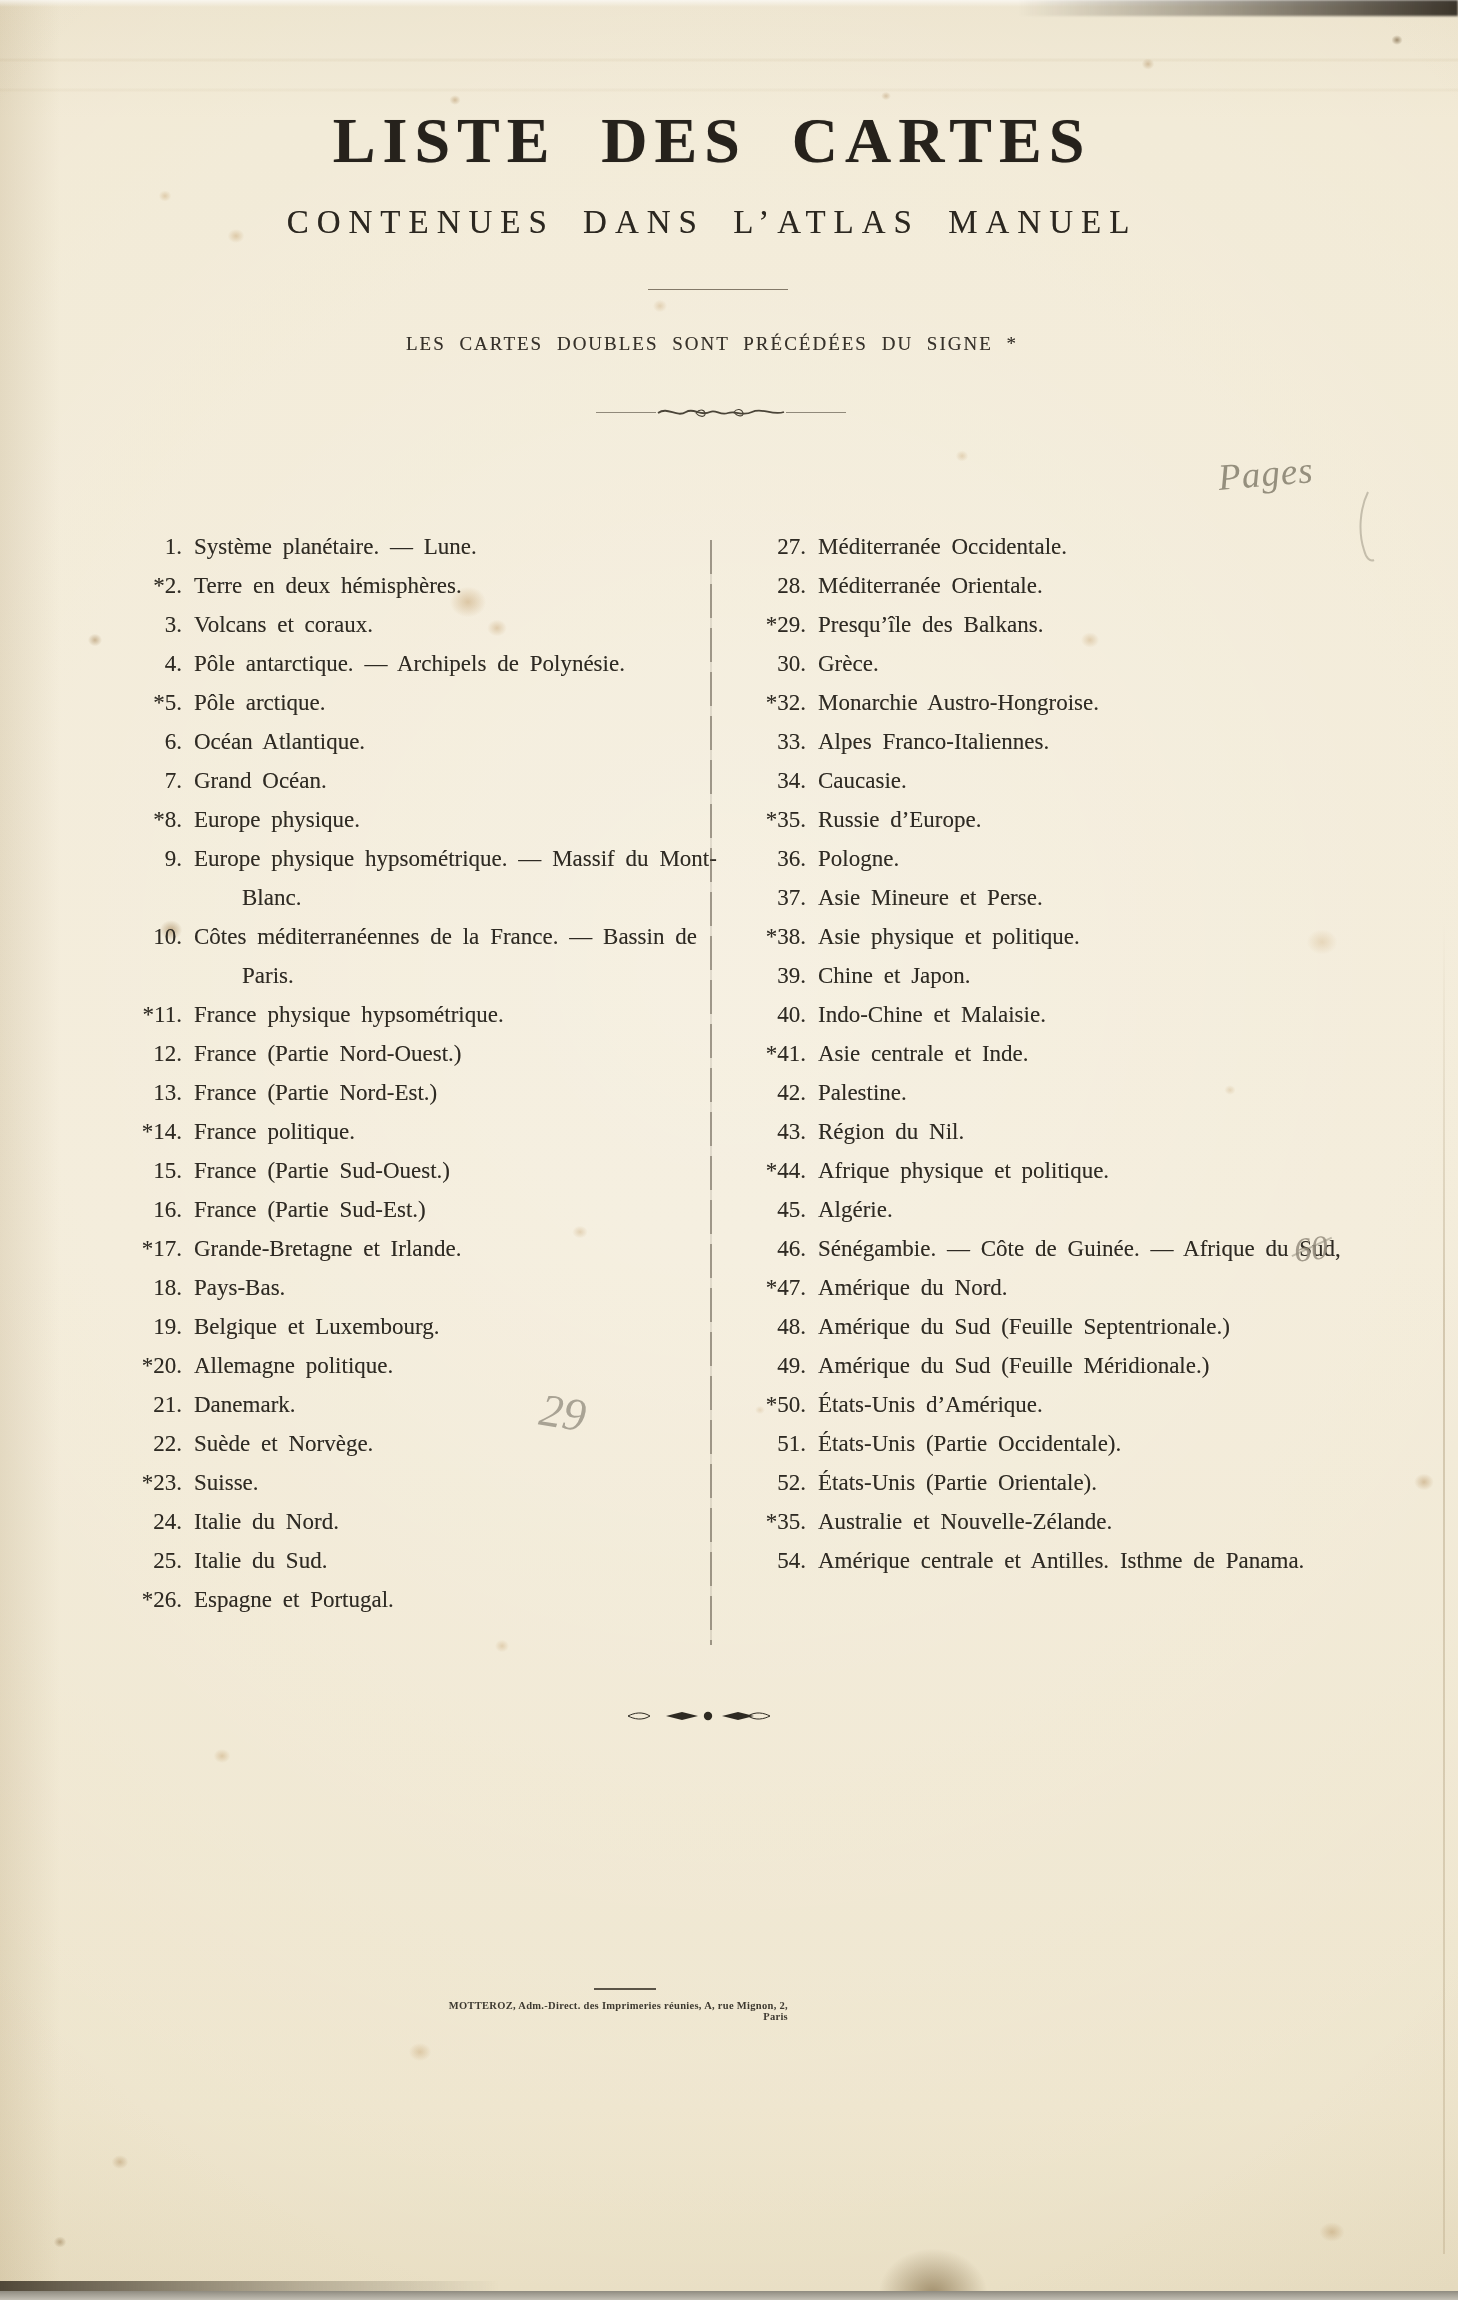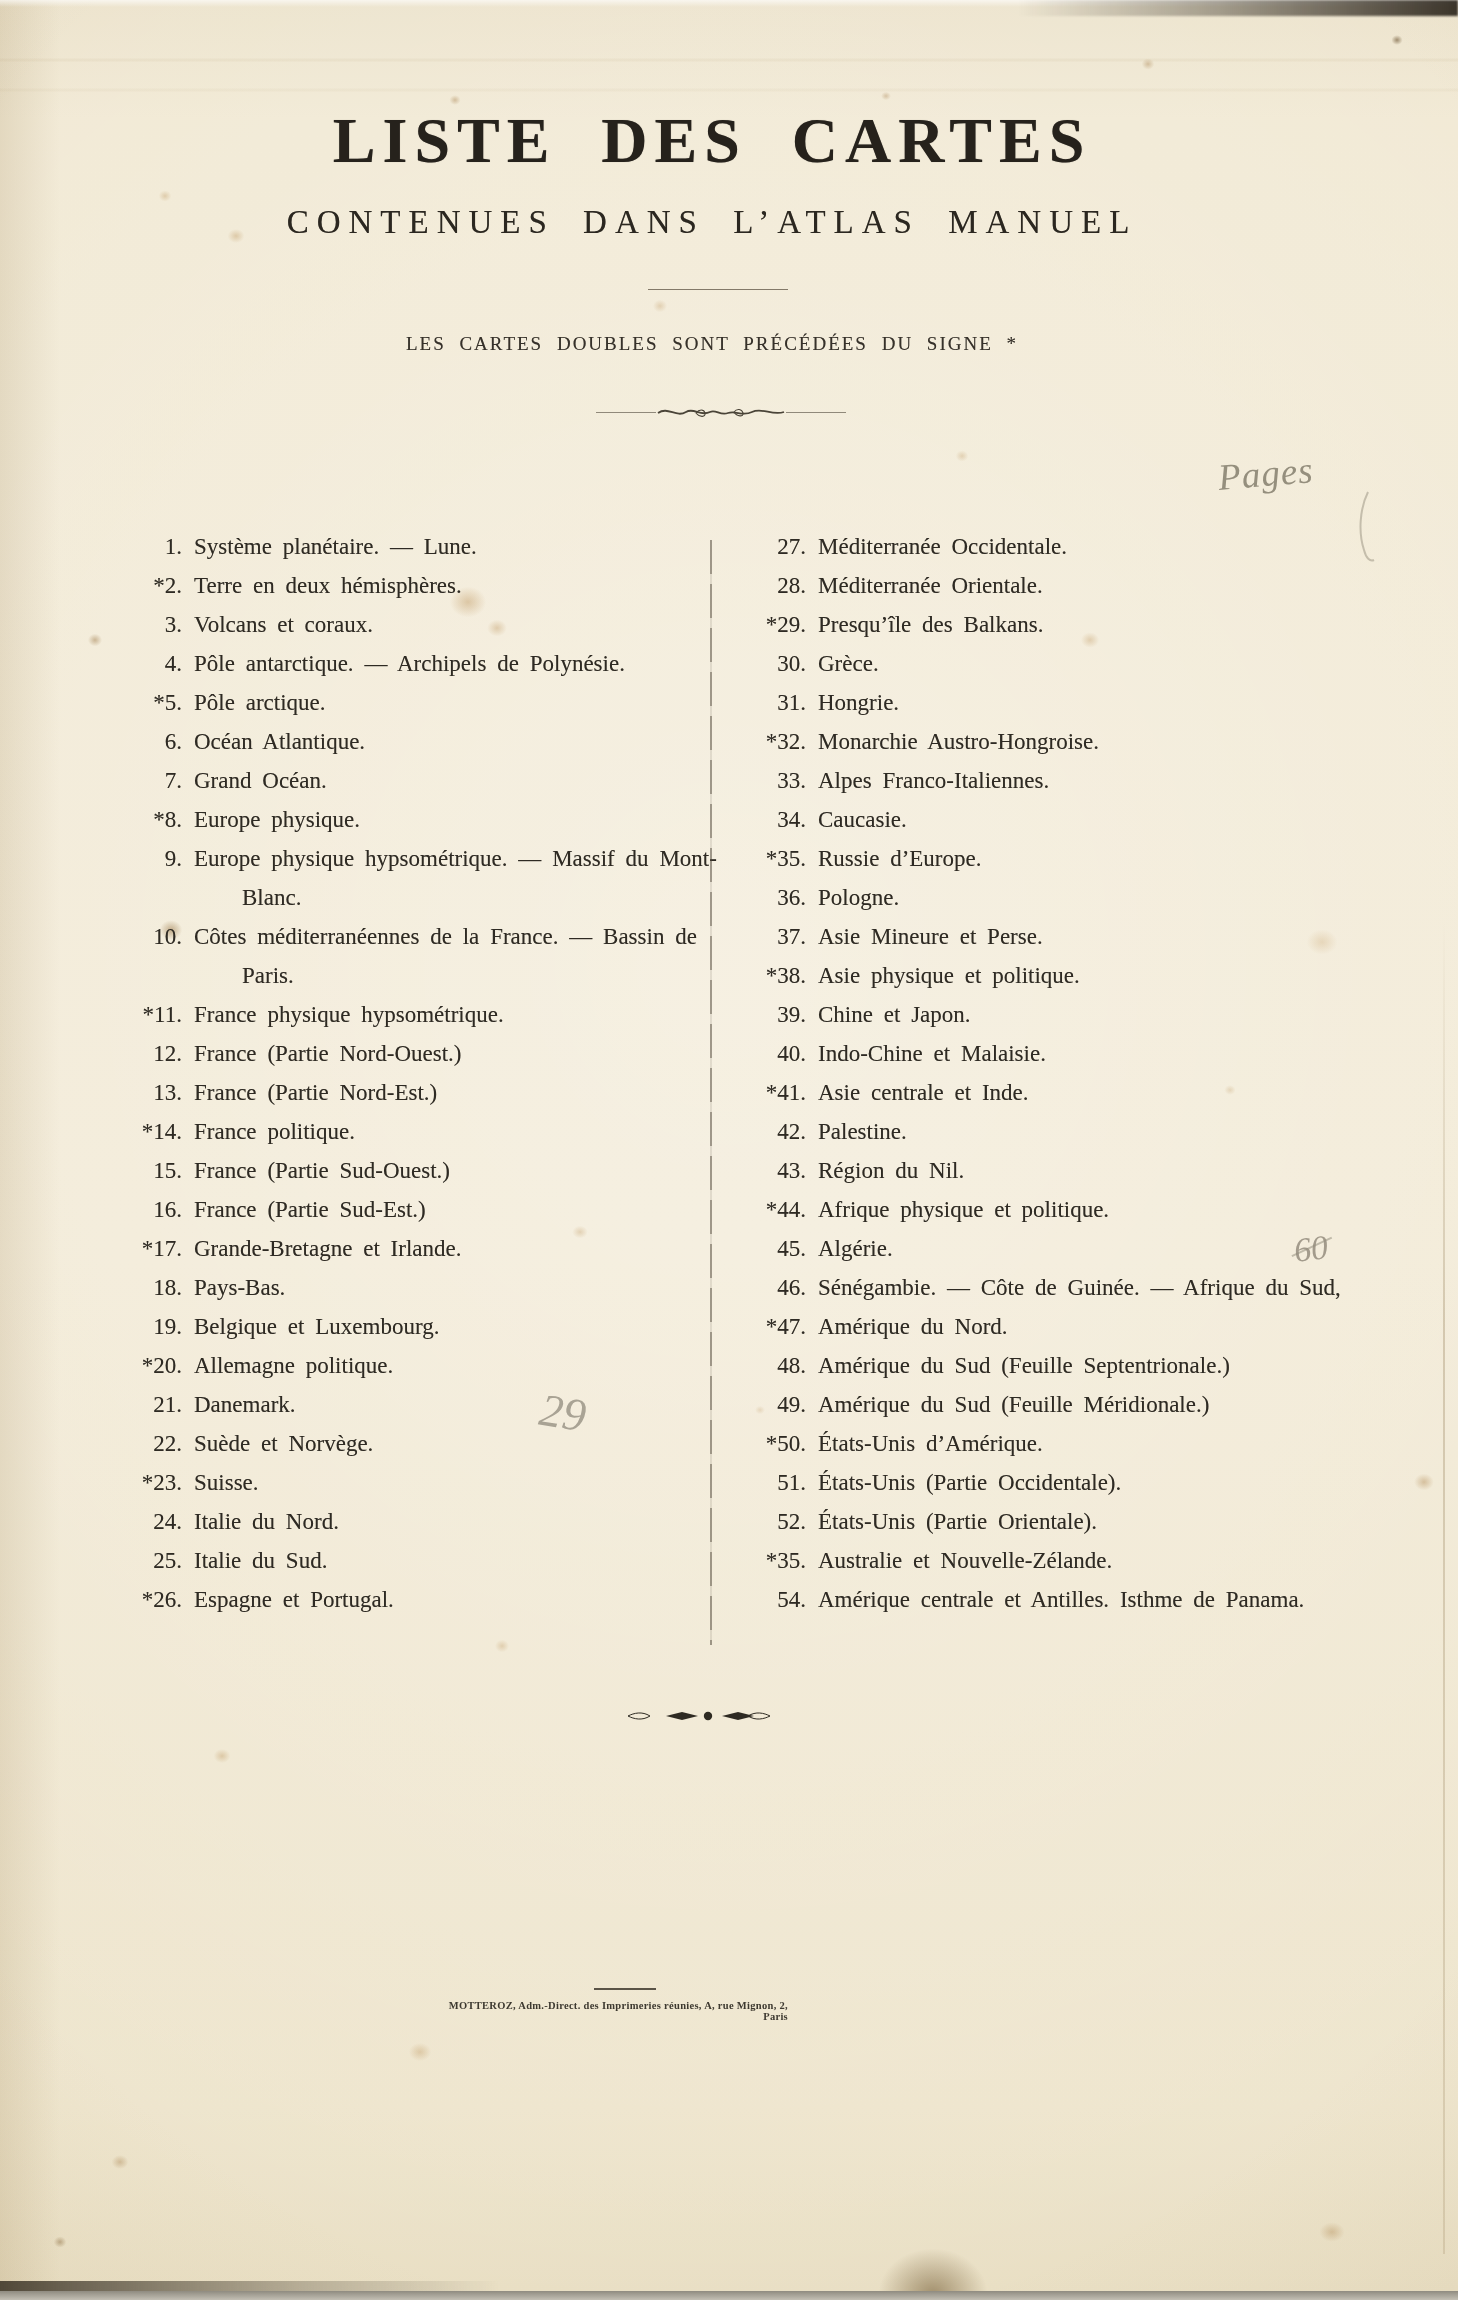--- a/index.html
+++ b/index.html
@@ -241,24 +241,20 @@
       </div>
       <div class="entry">
         <span class="num">*29.</span>
         <span class="txt">Presqu’île des Balkans.</span>
       </div>
       <div class="entry">
         <span class="num">30.</span>
         <span class="txt">Grèce.</span>
       </div>
       <div class="entry">
-        <span class="num">31.</span>
-        <span class="txt">Hongrie.</span>
-      </div>
-      <div class="entry">
         <span class="num">*32.</span>
         <span class="txt">Monarchie Austro-Hongroise.</span>
       </div>
       <div class="entry">
         <span class="num">33.</span>
         <span class="txt">Alpes Franco-Italiennes.</span>
       </div>
       <div class="entry">
         <span class="num">34.</span>
         <span class="txt">Caucasie.</span>

